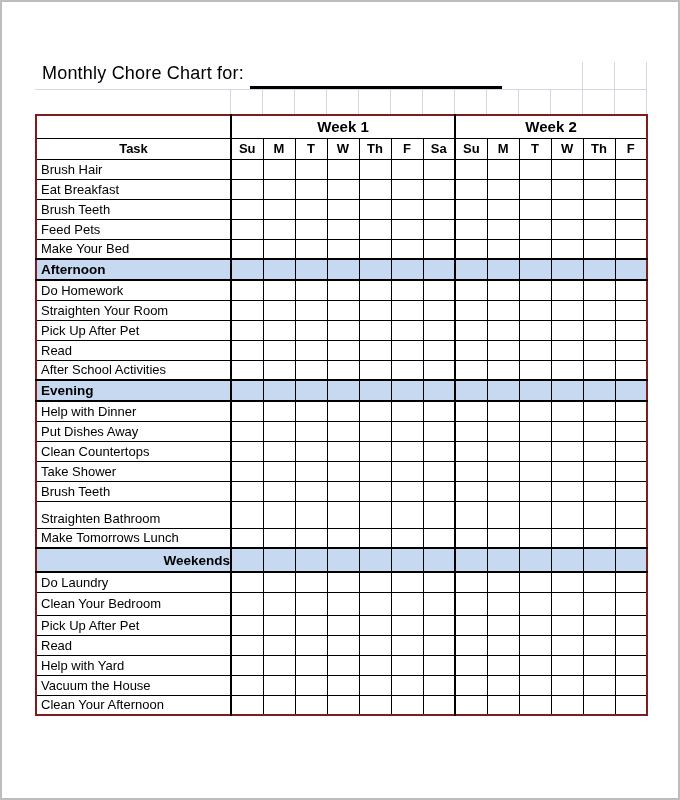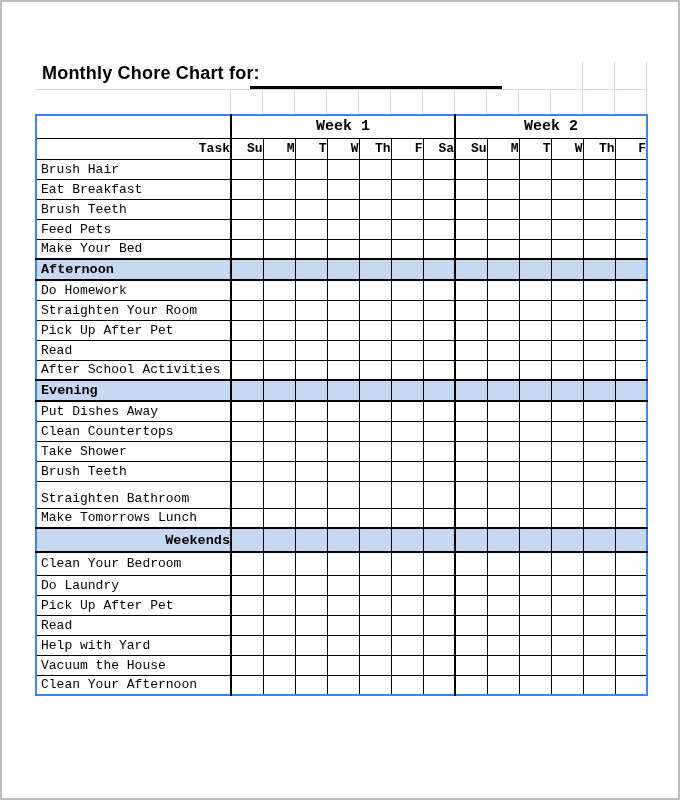--- a/index.html
+++ b/index.html
@@ -1,34 +1,34 @@
 <!DOCTYPE html>
 <html><head>
 <meta charset="utf-8">
 <style>
   * { margin:0; padding:0; box-sizing:border-box; }
   html,body { width:680px; height:800px; background:#ffffff; font-family:"Liberation Sans", sans-serif; color:#000; }
   .page { position:relative; width:680px; height:800px; background:#fff; border:2px solid #bdbdbd; overflow:hidden; }
 
-  .title-text { position:absolute; left:40px; top:61px; font-size:18px; font-weight:bold; letter-spacing:0.2px; white-space:nowrap; }
+  .title-text { position:absolute; left:40px; top:61px; font-size:18px; font-weight:normal; letter-spacing:0.2px; white-space:nowrap; }
   .blank-line { position:absolute; left:248px; top:84px; width:252px; height:3px; background:#000; }
 
   
   .grid-hline { position:absolute; left:33px; top:87px; width:612px; height:1px; background:#d2d8e5; }
   .grid-vband { position:absolute; left:228px; top:88px; width:417px; height:24px;
                 background:repeating-linear-gradient(to right,#d2d8e5 0 1px, transparent 1px 32px); }
   .grid-vband-title { position:absolute; left:580px; top:60px; width:65px; height:27px;
                 background:repeating-linear-gradient(to right,#d2d8e5 0 1px, transparent 1px 32px); }
 
   table.chore { position:absolute; left:33px; top:112px; width:612px;
-                border-collapse:collapse; table-layout:fixed; border:2px solid #3b82f6;font-family:Liberation Mono, monospace; }
+                border-collapse:collapse; table-layout:fixed; border:2px solid #7f1d1d; }
   .chore th, .chore td { border:1px solid #000; overflow:hidden; white-space:nowrap; }
 
   tr.week-row th { height:23px; font-size:15px; font-weight:bold; text-align:center; background:#fff; }
-  tr.day-row th  { height:21px; font-size:13px; font-weight:bold; text-align:right; background:#fff; }
+  tr.day-row th  { height:21px; font-size:13px; font-weight:bold; text-align:center; background:#fff; }
 
   .task-col { border-right:2px solid #000 !important; }
   .wkstart  { border-left:2px solid #000 !important; }
 
   tr.section-row td { background:#c6d9f1; border-top:2px solid #000; border-bottom:2px solid #000; height:21px; }
   td.section-name { font-weight:bold; font-size:13.5px; text-align:left; padding-left:4px; }
 
   tr.task-row td { height:20px; background:#fff; }
   td.task-name { font-size:13px; text-align:left; padding-left:4px; }
 
@@ -275,20 +275,36 @@
           <td></td>
           <td></td>
           <td></td>
           <td class="wkstart"></td>
           <td></td>
           <td></td>
           <td></td>
           <td></td>
           <td></td>
         </tr>
+        <tr class="task-row" data-row-id="2-0">
+          <td class="task-col task-name">Help with Dinner</td>
+          <td></td>
+          <td></td>
+          <td></td>
+          <td></td>
+          <td></td>
+          <td></td>
+          <td></td>
+          <td class="wkstart"></td>
+          <td></td>
+          <td></td>
+          <td></td>
+          <td></td>
+          <td></td>
+        </tr>
         <tr class="task-row" data-row-id="2-1">
           <td class="task-col task-name">Put Dishes Away</td>
           <td></td>
           <td></td>
           <td></td>
           <td></td>
           <td></td>
           <td></td>
           <td></td>
           <td class="wkstart"></td>
@@ -387,52 +403,52 @@
           <td></td>
           <td></td>
           <td></td>
           <td class="wkstart"></td>
           <td></td>
           <td></td>
           <td></td>
           <td></td>
           <td></td>
         </tr>
+        <tr class="task-row" data-row-id="3-1">
+          <td class="task-col task-name">Do Laundry</td>
+          <td></td>
+          <td></td>
+          <td></td>
+          <td></td>
+          <td></td>
+          <td></td>
+          <td></td>
+          <td class="wkstart"></td>
+          <td></td>
+          <td></td>
+          <td></td>
+          <td></td>
+          <td></td>
+        </tr>
         <tr class="task-row" data-row-id="3-0">
           <td class="task-col task-name">Clean Your Bedroom</td>
           <td></td>
           <td></td>
           <td></td>
           <td></td>
           <td></td>
           <td></td>
           <td></td>
           <td class="wkstart"></td>
           <td></td>
           <td></td>
           <td></td>
           <td></td>
           <td></td>
         </tr>
-        <tr class="task-row" data-row-id="3-1">
-          <td class="task-col task-name">Do Laundry</td>
-          <td></td>
-          <td></td>
-          <td></td>
-          <td></td>
-          <td></td>
-          <td></td>
-          <td></td>
-          <td class="wkstart"></td>
-          <td></td>
-          <td></td>
-          <td></td>
-          <td></td>
-          <td></td>
-        </tr>
         <tr class="task-row" data-row-id="3-2">
           <td class="task-col task-name">Pick Up After Pet</td>
           <td></td>
           <td></td>
           <td></td>
           <td></td>
           <td></td>
           <td></td>
           <td></td>
           <td class="wkstart"></td>

